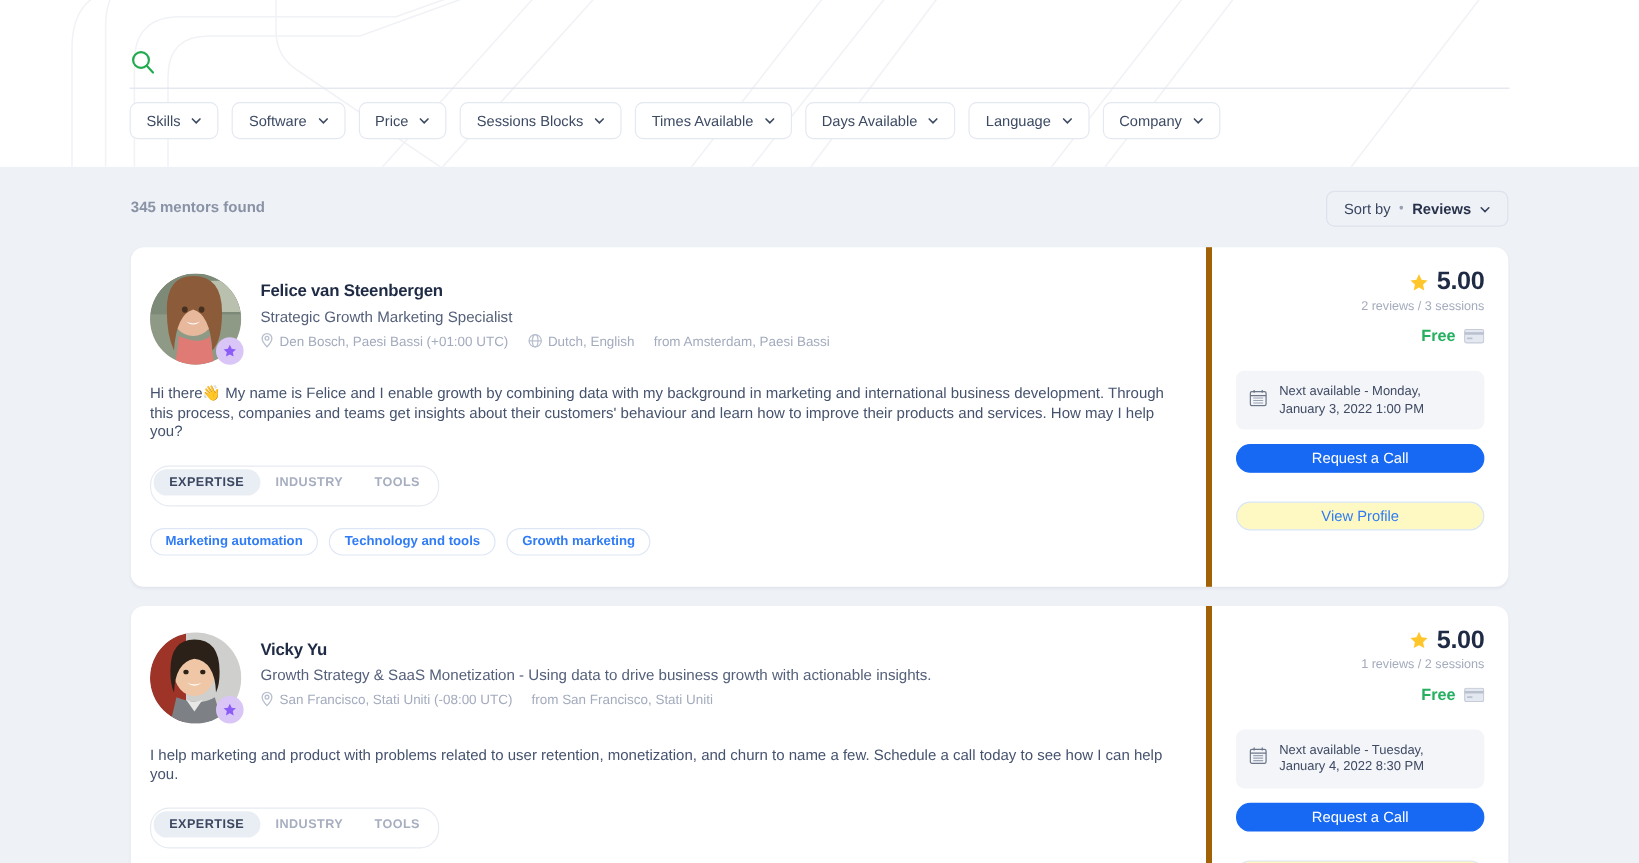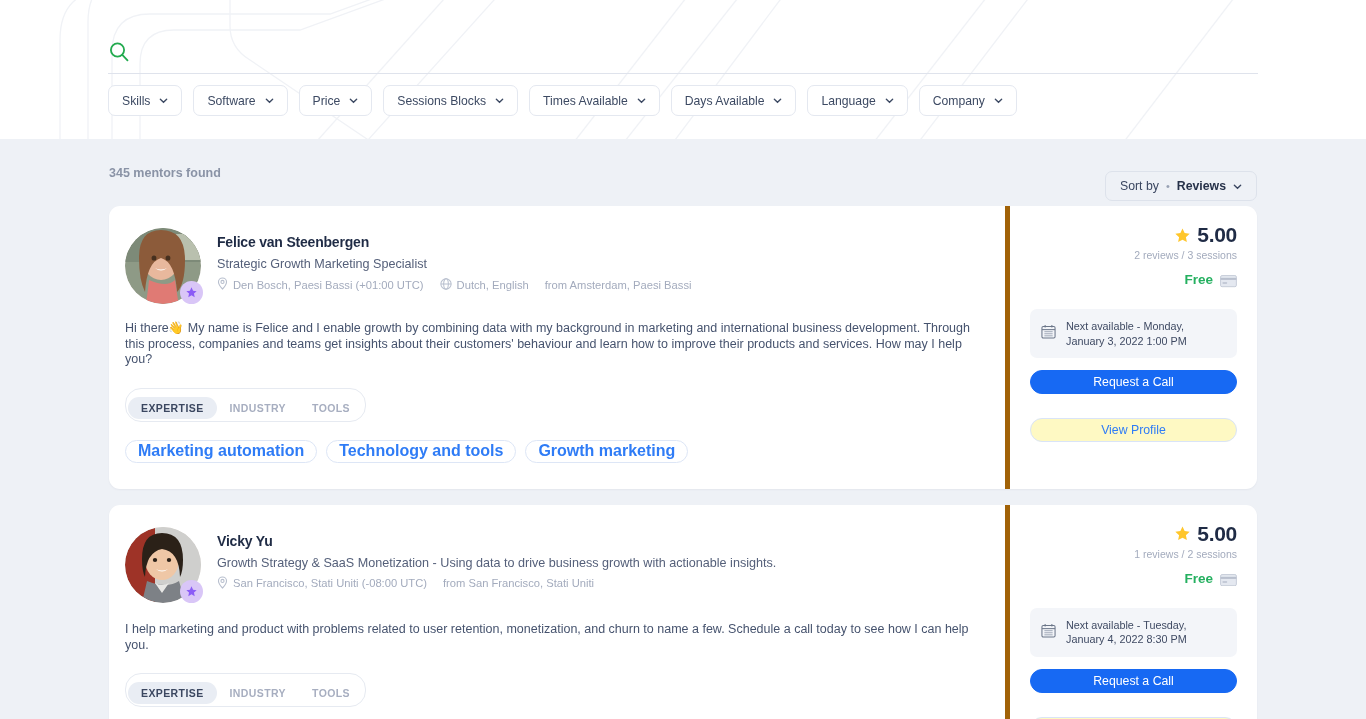--- a/index.html
+++ b/index.html
@@ -49,21 +49,21 @@
     cursor: pointer;
     white-space: nowrap;
   }
   .chev { display: inline-block; width: 9px; height: 9px; flex: none; }
   .chev svg { display: block; }
   .results-count {
     position: absolute; left: 109px; top: 166px;
     font-size: 12.5px; font-weight: bold; color: #8a93a6;
   }
   .sort-btn {
-    position: absolute; right: 109px; top: 171px;
+    position: absolute; right: 109px; top: 159px;
     height: 30px;
     display: inline-flex; align-items: center; gap: 7px;
     padding: 0 14px;
     background: #eef1f6;
     border: 1px solid #dde2eb;
     border-radius: 7px;
     font-size: 12.3px; color: #3a4660;
     cursor: pointer;
   }
   .sort-sep { color: #97a0b3; font-size: 11px; }
@@ -116,40 +116,40 @@
   .meta-plain { font-size: 11.2px; color: #a3abbd; }
 
   .bio {
     margin-top: 17px;
     font-size: 12.5px; line-height: 1.25; color: #46536e;
     max-width: 875px;
   }
 
   .tabs {
     margin-top: 20px;
-    display: inline-flex; align-items: flex-end;
+    display: inline-flex; align-items: flex-start;
     background: #fff;
     border: 1px solid #e6eaf1;
     border-radius: 16px;
     padding: 2px;
     height: 34px;
   }
   .tab {
     font-size: 10.5px; font-weight: bold; letter-spacing: .4px;
     color: #a7aec0; padding: 0 13px; height: 22px;
     display: flex; align-items: center; border-radius: 13px; cursor: pointer;
   }
   .tab.active { background: #e9edf4; color: #3b4760; }
 
   .chips { margin-top: 18px; display: flex; flex-wrap: wrap; gap: 9px; }
   .chip {
     height: 23px; padding: 4px 12px;
     display: inline-flex; align-items: center;
     border: 1px solid #dde6f6; border-radius: 12px;
-    font-size: 16px; font-weight: bold; color: #2f7cf6;
+    font-size: 11px; font-weight: bold; color: #2f7cf6;
     background: #fff; cursor: pointer; white-space: nowrap;
   }
 
   
   .rating-row { display: flex; align-items: center; justify-content: flex-end; gap: 6px; }
   .star-big { width: 17px; height: 17px; }
   .rating-val { font-size: 21px; font-weight: bold; color: #1f2b45; letter-spacing: -.3px; }
   .rating-sub { text-align: right; font-size: 10.5px; color: #a3abbd; margin-top: 2px; }
   .price-row { display: flex; align-items: center; justify-content: flex-end; gap: 7px; margin-top: 11px; }
   .price-label { font-size: 13.5px; font-weight: bold; color: #25b060; }

